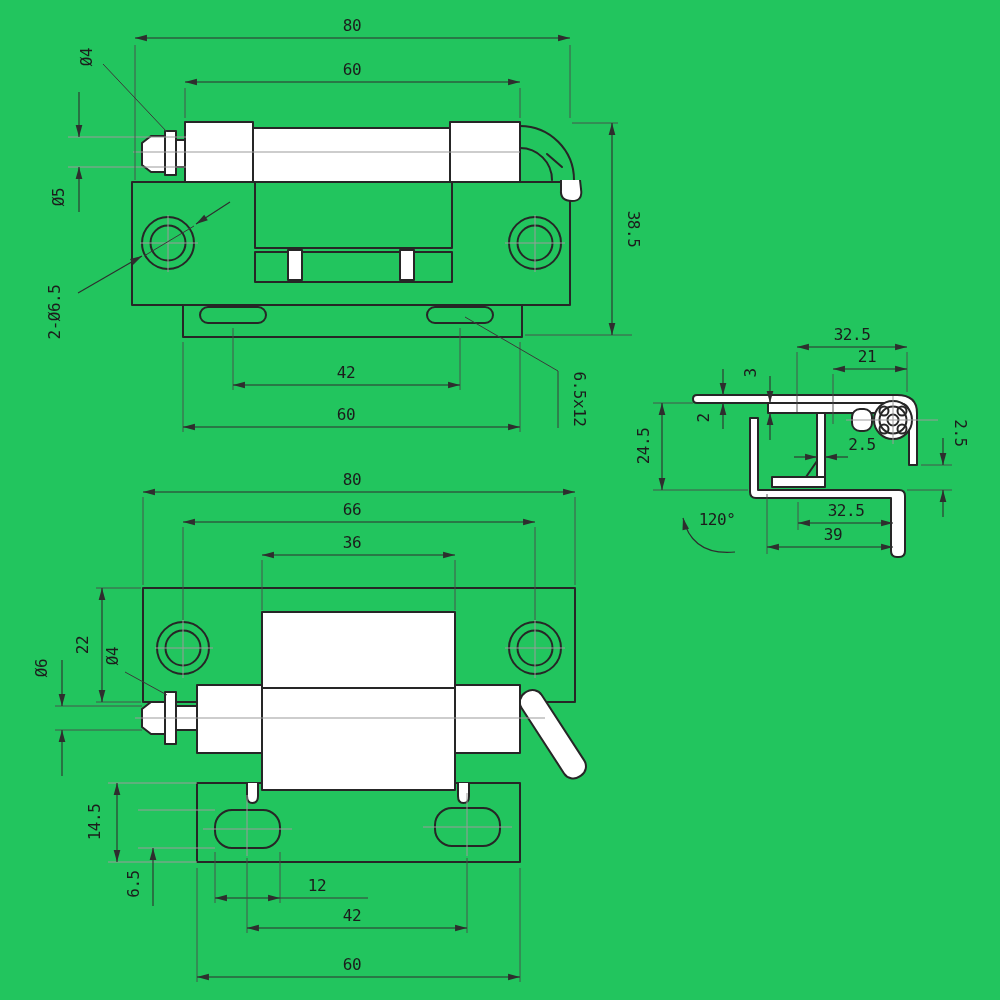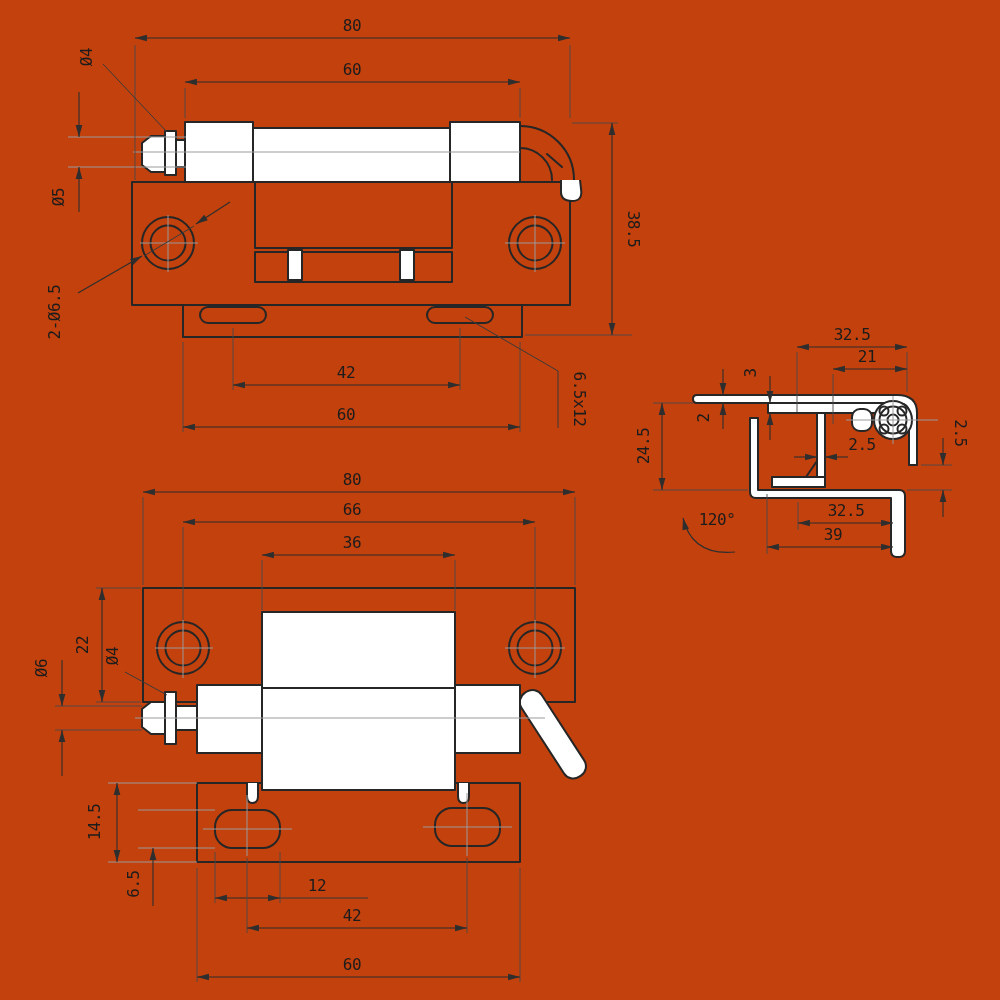--- a/index.html
+++ b/index.html
@@ -1,16 +1,16 @@
 <!DOCTYPE html>
 <html><head>
 <meta charset="utf-8">
 <style>
   html,body{margin:0;padding:0;background:#fff;}
-  .sheet{width:1000px;height:1000px;background:#c2410c;position:relative;overflow:hidden;
+  .sheet{width:1000px;height:1000px;background:#22c55e;position:relative;overflow:hidden;
          font-family:"DejaVu Sans Mono","Liberation Mono",monospace;}
   svg{position:absolute;left:0;top:0;}
   .o{fill:none;stroke:#262626;stroke-width:2;stroke-linejoin:round;stroke-linecap:round;}
   .of{fill:#ffffff;stroke:#262626;stroke-width:2;stroke-linejoin:round;}
   .c{stroke:#9b9b9b;stroke-width:1;fill:none;}
   .e{stroke:#4a4a4a;stroke-width:0.9;fill:none;}
   .d{stroke:#2e2e2e;stroke-width:1.1;fill:none;}
   .ld{stroke:#3a3a3a;stroke-width:1;fill:none;}
   text.lbl{font-family:"DejaVu Sans Mono","Liberation Mono",monospace;font-size:16px;fill:#1c1c1c;
            text-anchor:middle;letter-spacing:-0.5px;}

